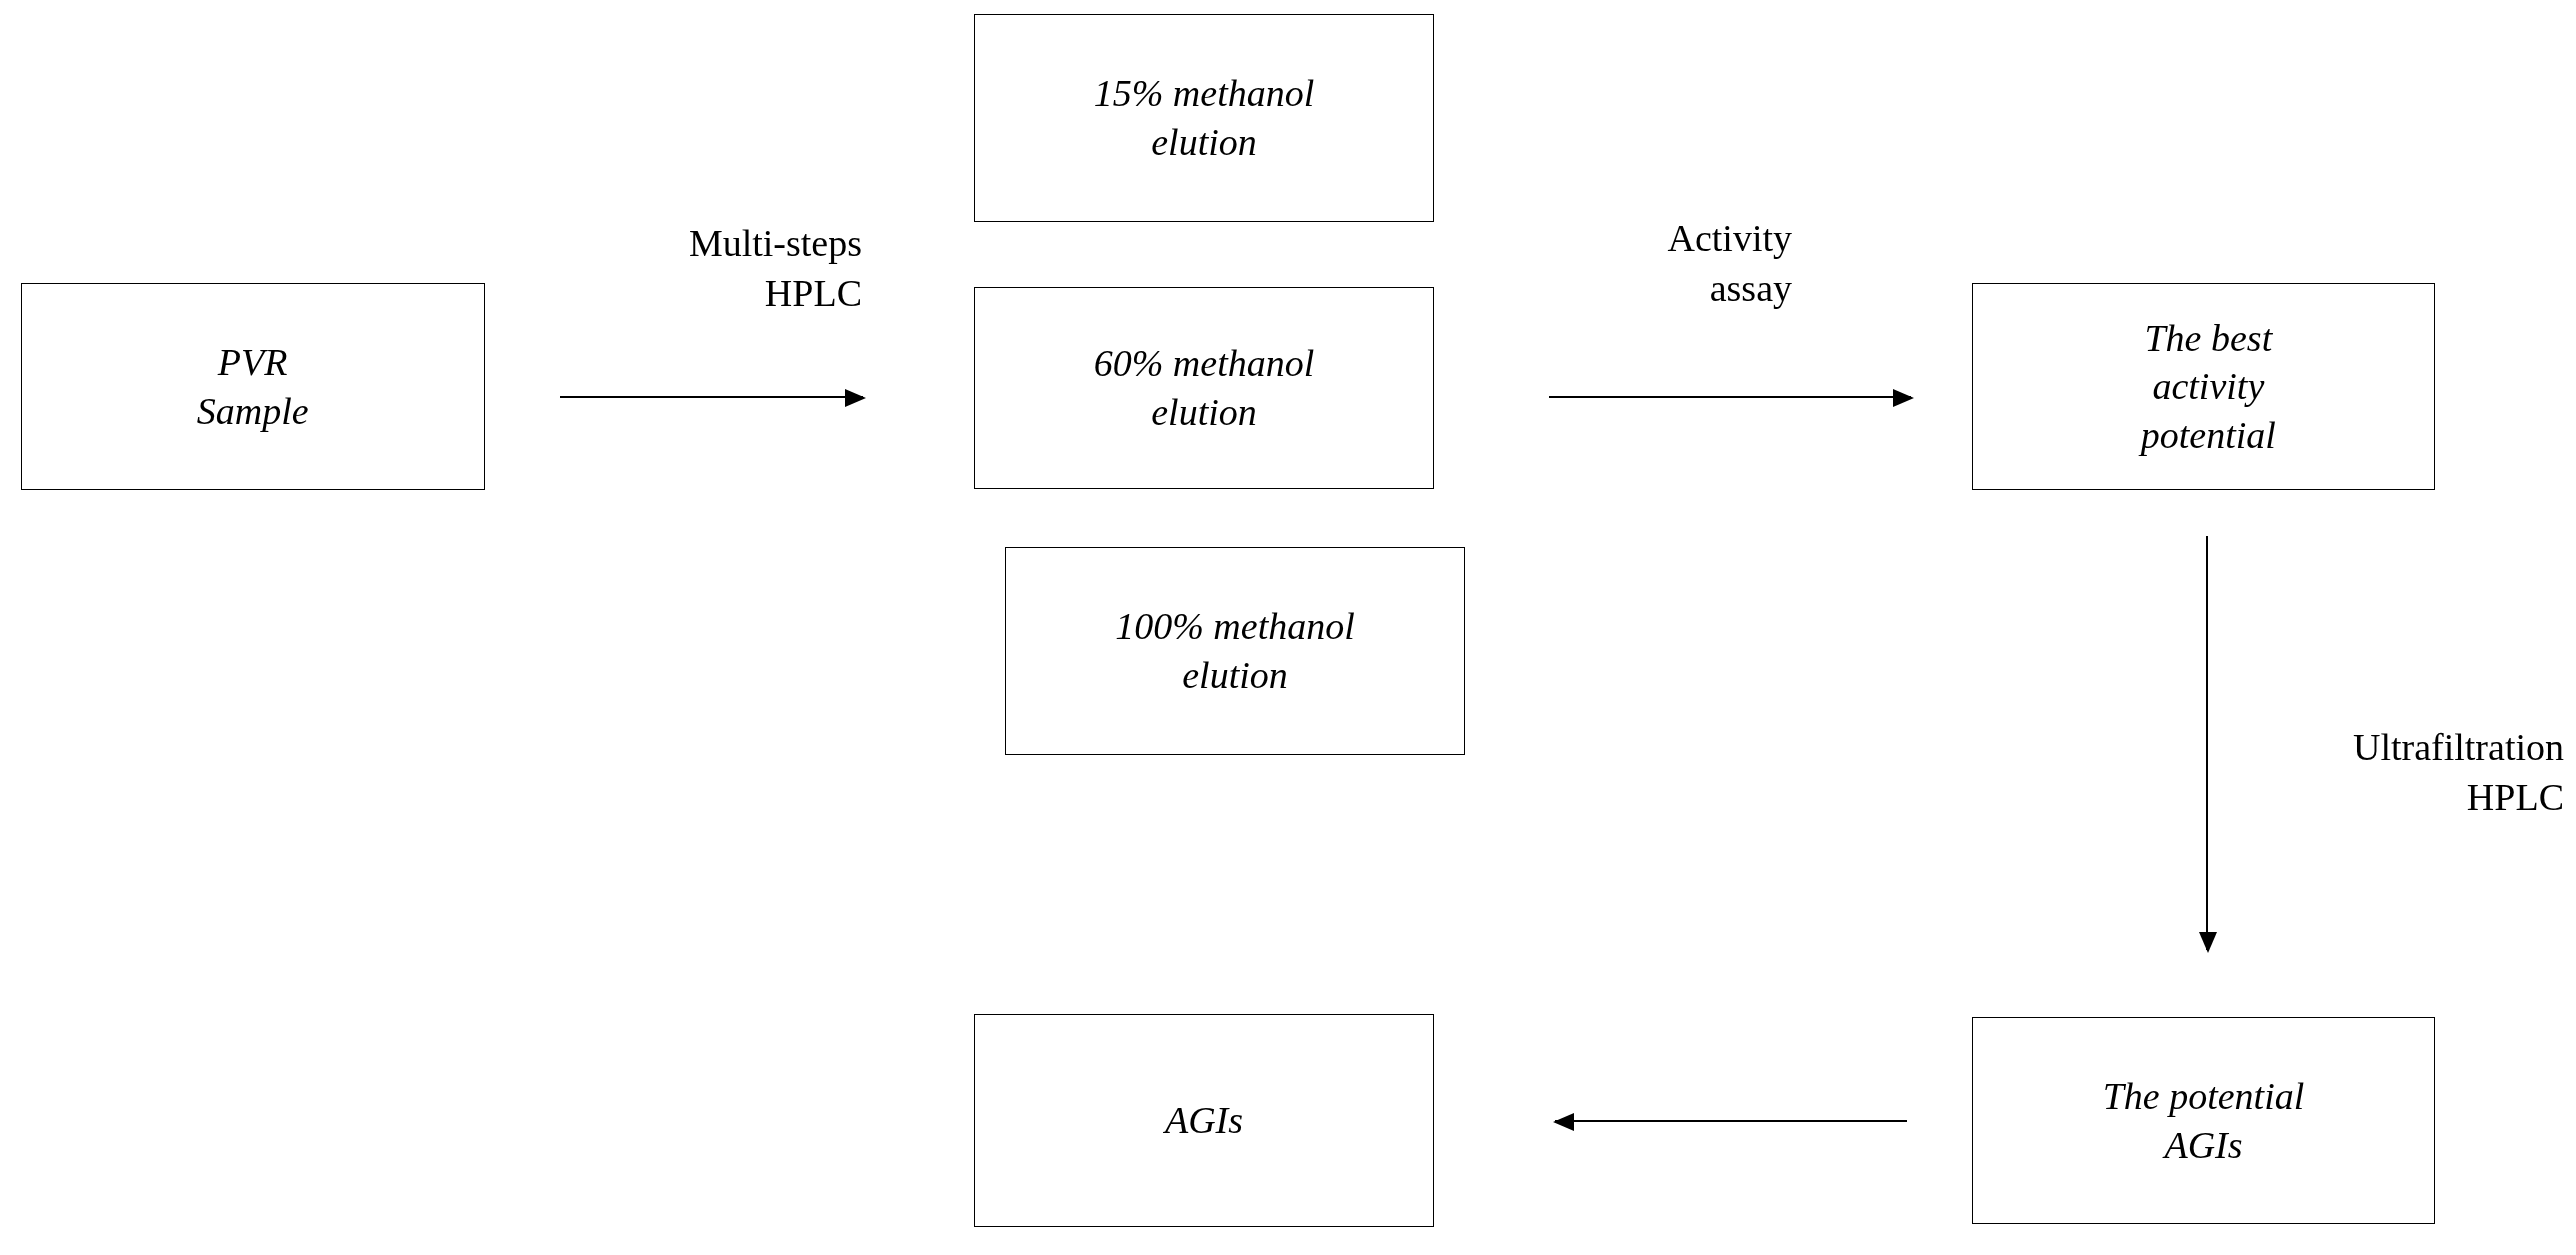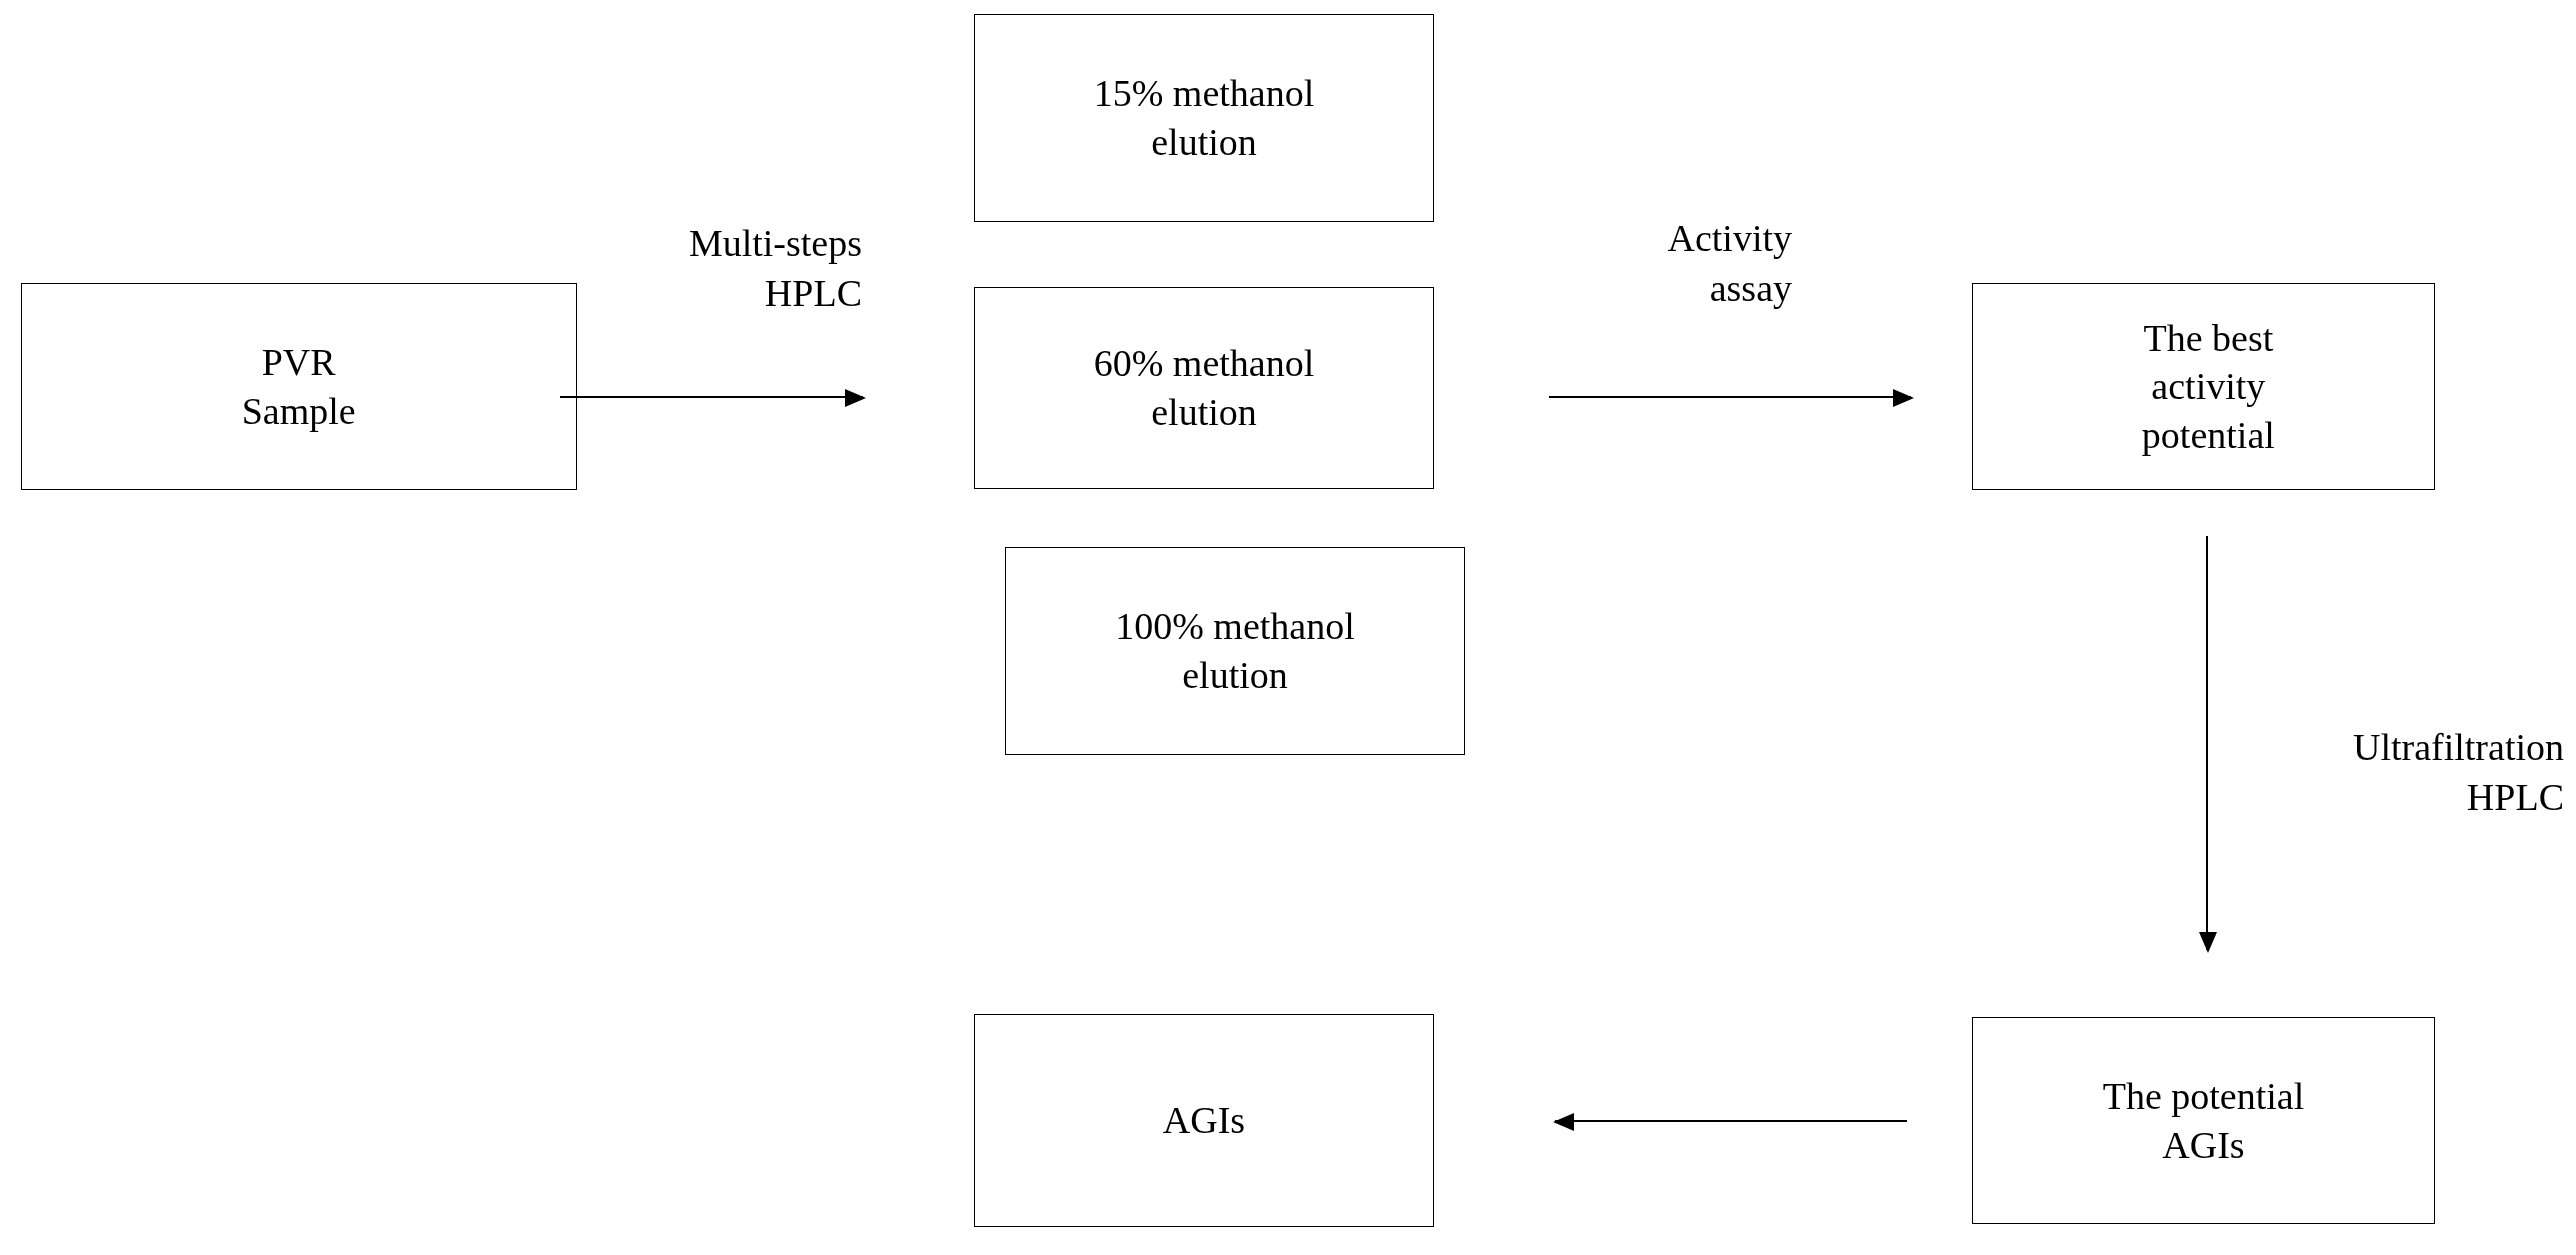--- a/index.html
+++ b/index.html
@@ -24,20 +24,21 @@
     display: flex;
     align-items: center;
     justify-content: center;
     text-align: center;
     line-height: 1.28;
     font-size: 38px;
     padding: 3.8px 6.3px;
   }
   .box .lines {
     display: block;
+    font-style: italic;
   }
   .label {
     position: absolute;
     text-align: right;
     font-size: 38px;
     line-height: 1.32;
     white-space: nowrap;
   }
   .arrow-h {
     position: absolute;
@@ -74,21 +75,21 @@
     border-top: 21px solid #000000;
     border-left: 9.4px solid transparent;
     border-right: 9.4px solid transparent;
   }
 </style>
 </head>
 <body>
 
 <div id="canvas">
 
-  <div class="box" style="left:20.7px; top:283px; width:556px; height:207px;">
+  <div class="box" style="left:20.7px; top:283px; width:464px; height:207px;">
     <span class="lines">
       <span>PVR</span><br>
       <span>Sample</span>
     </span>
   </div>
 
   <div class="label" style="left:567px; top:218px; width:295px;">
     <span>Multi-steps</span><br>
     <span>HPLC</span>
   </div>

